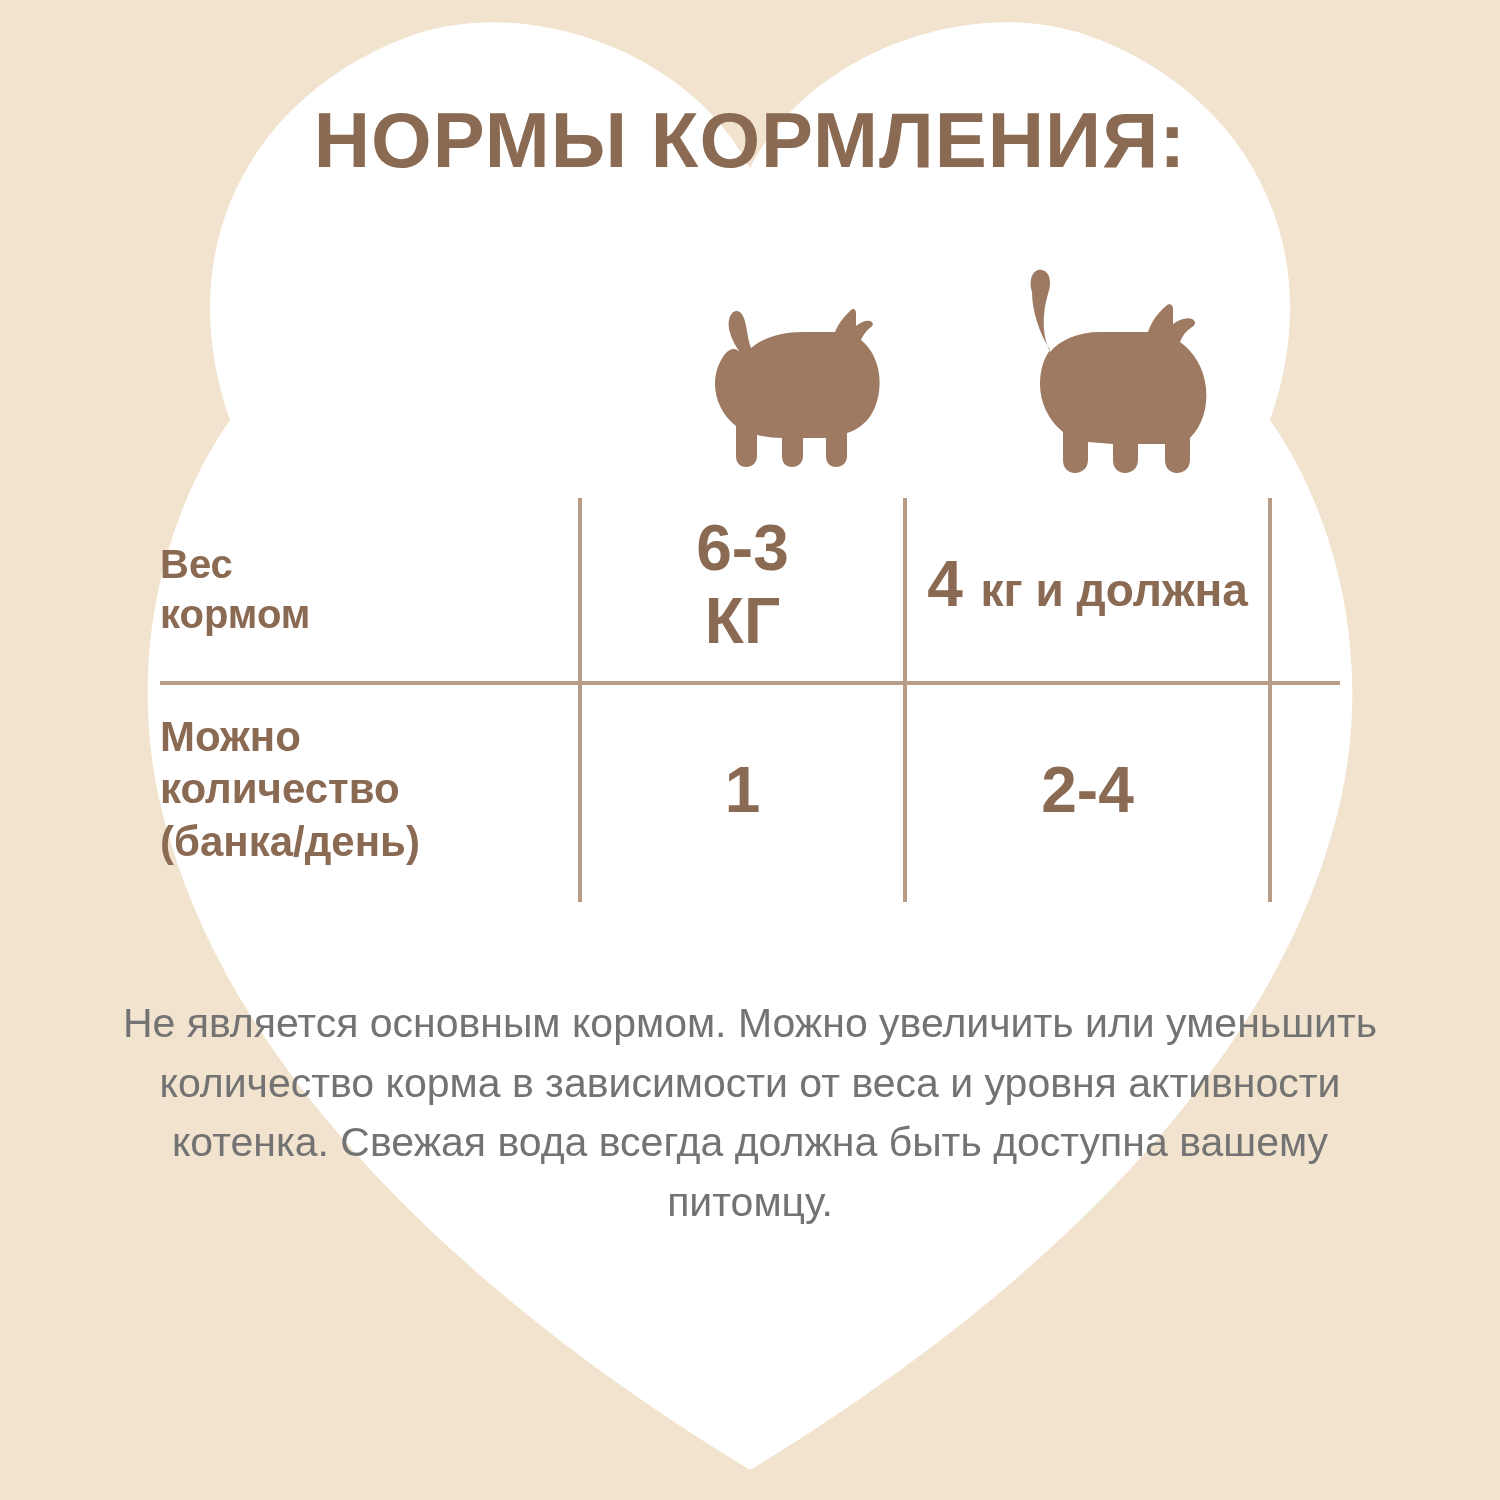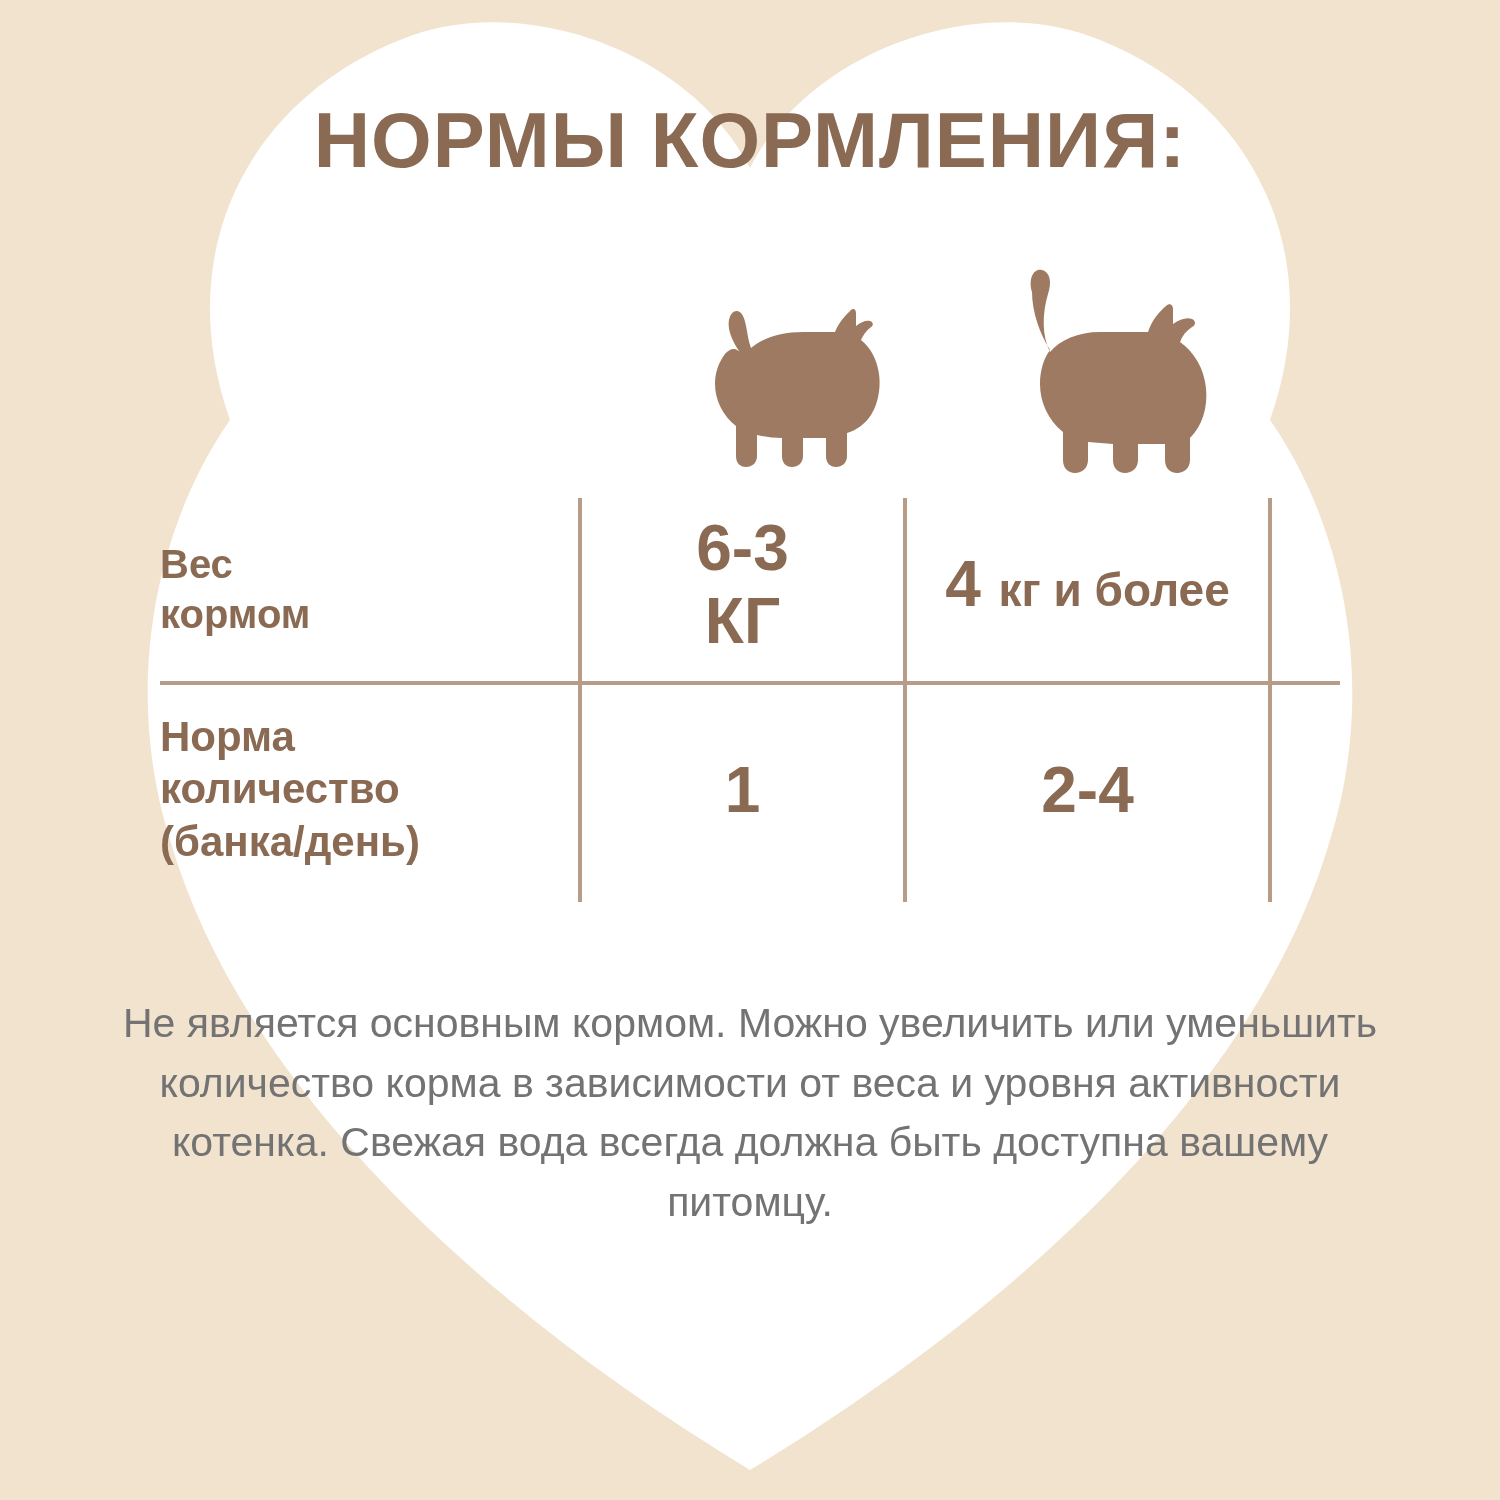--- a/index.html
+++ b/index.html
@@ -200,28 +200,28 @@
               <div>Вес</div>
               <div>кормом</div>
             </td>
             <td class="val-cell vline" style="border-bottom:4px solid #b79d87;">
               <div>6-3</div>
               <div>КГ</div>
             </td>
             <td class="val-cell vline" style="border-bottom:4px solid #b79d87;">
               <div>
                 <span>4</span>
-                <span class="small">кг и более</span>
+                <span class="small">кг и должна</span>
               </div>
             </td>
             <td class="vline" style="border-bottom:4px solid #b79d87;"></td>
           </tr>
           <tr class="row-norm">
             <td class="label-cell">
-              <div>Норма</div>
+              <div>Можно</div>
               <div>количество</div>
               <div>(банка/день)</div>
             </td>
             <td class="val-cell vline">1</td>
             <td class="val-cell vline">2-4</td>
             <td class="vline"></td>
           </tr>
         </tbody>
       </table>
     </div>

